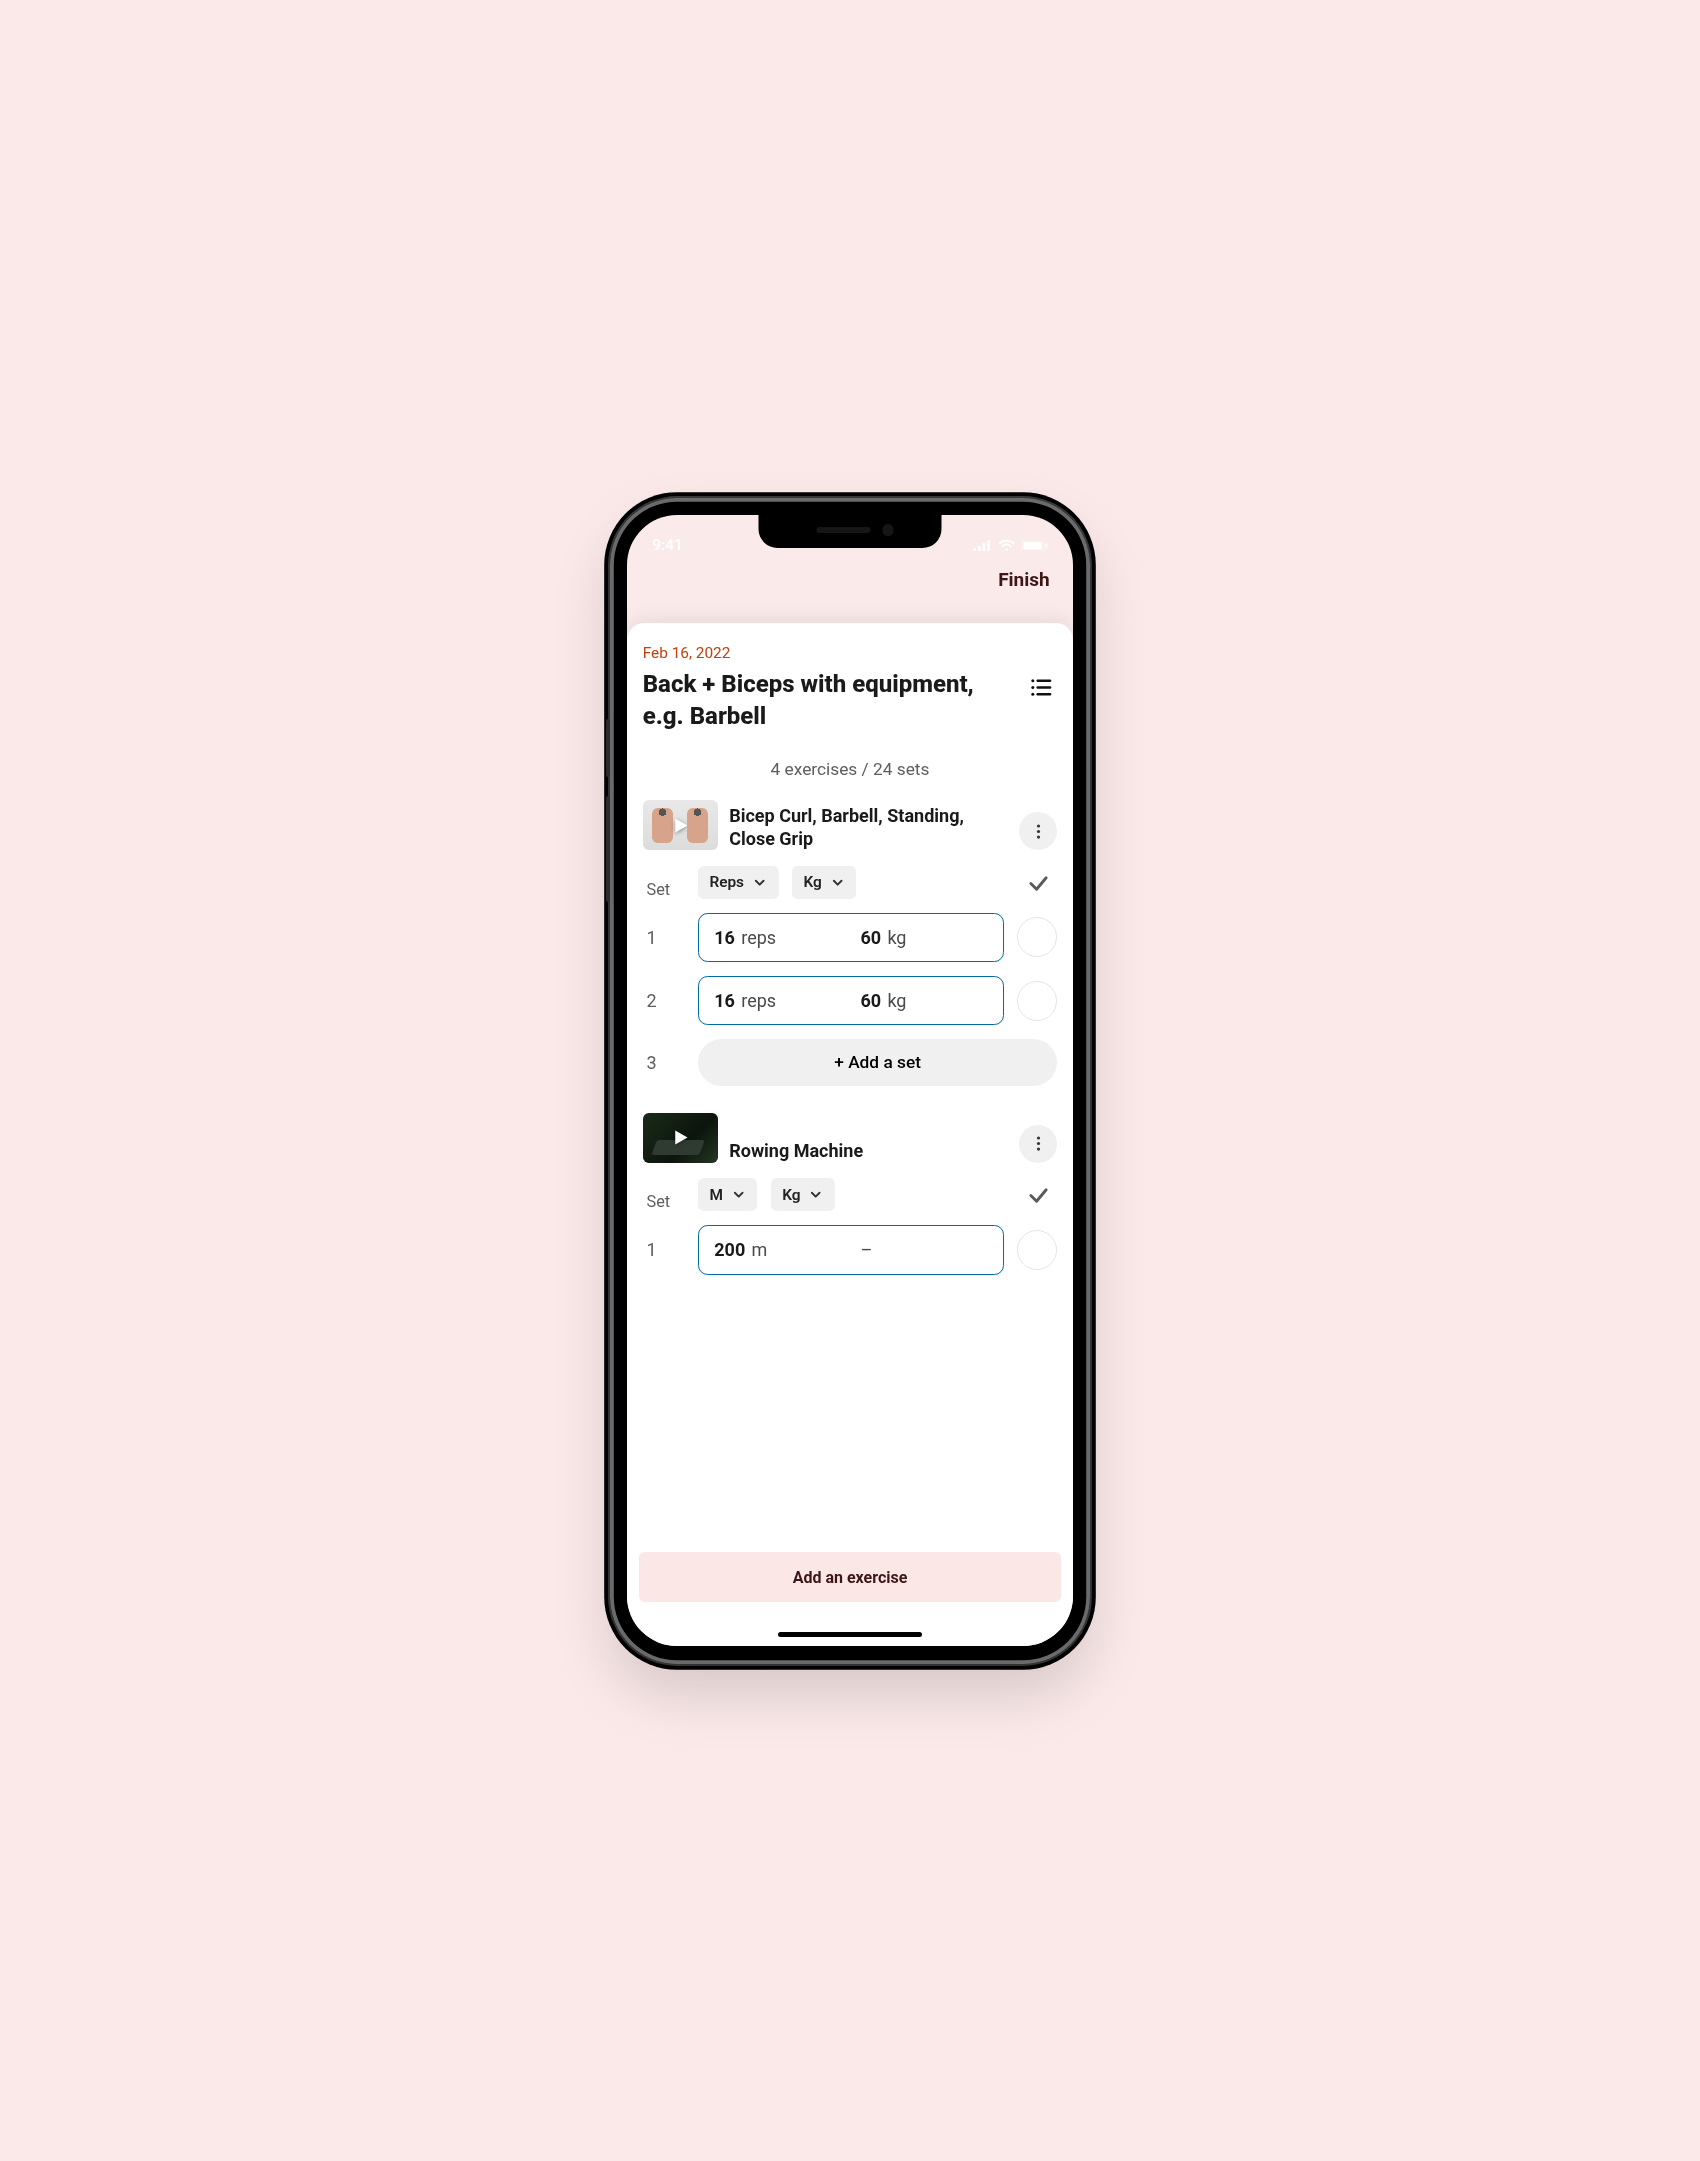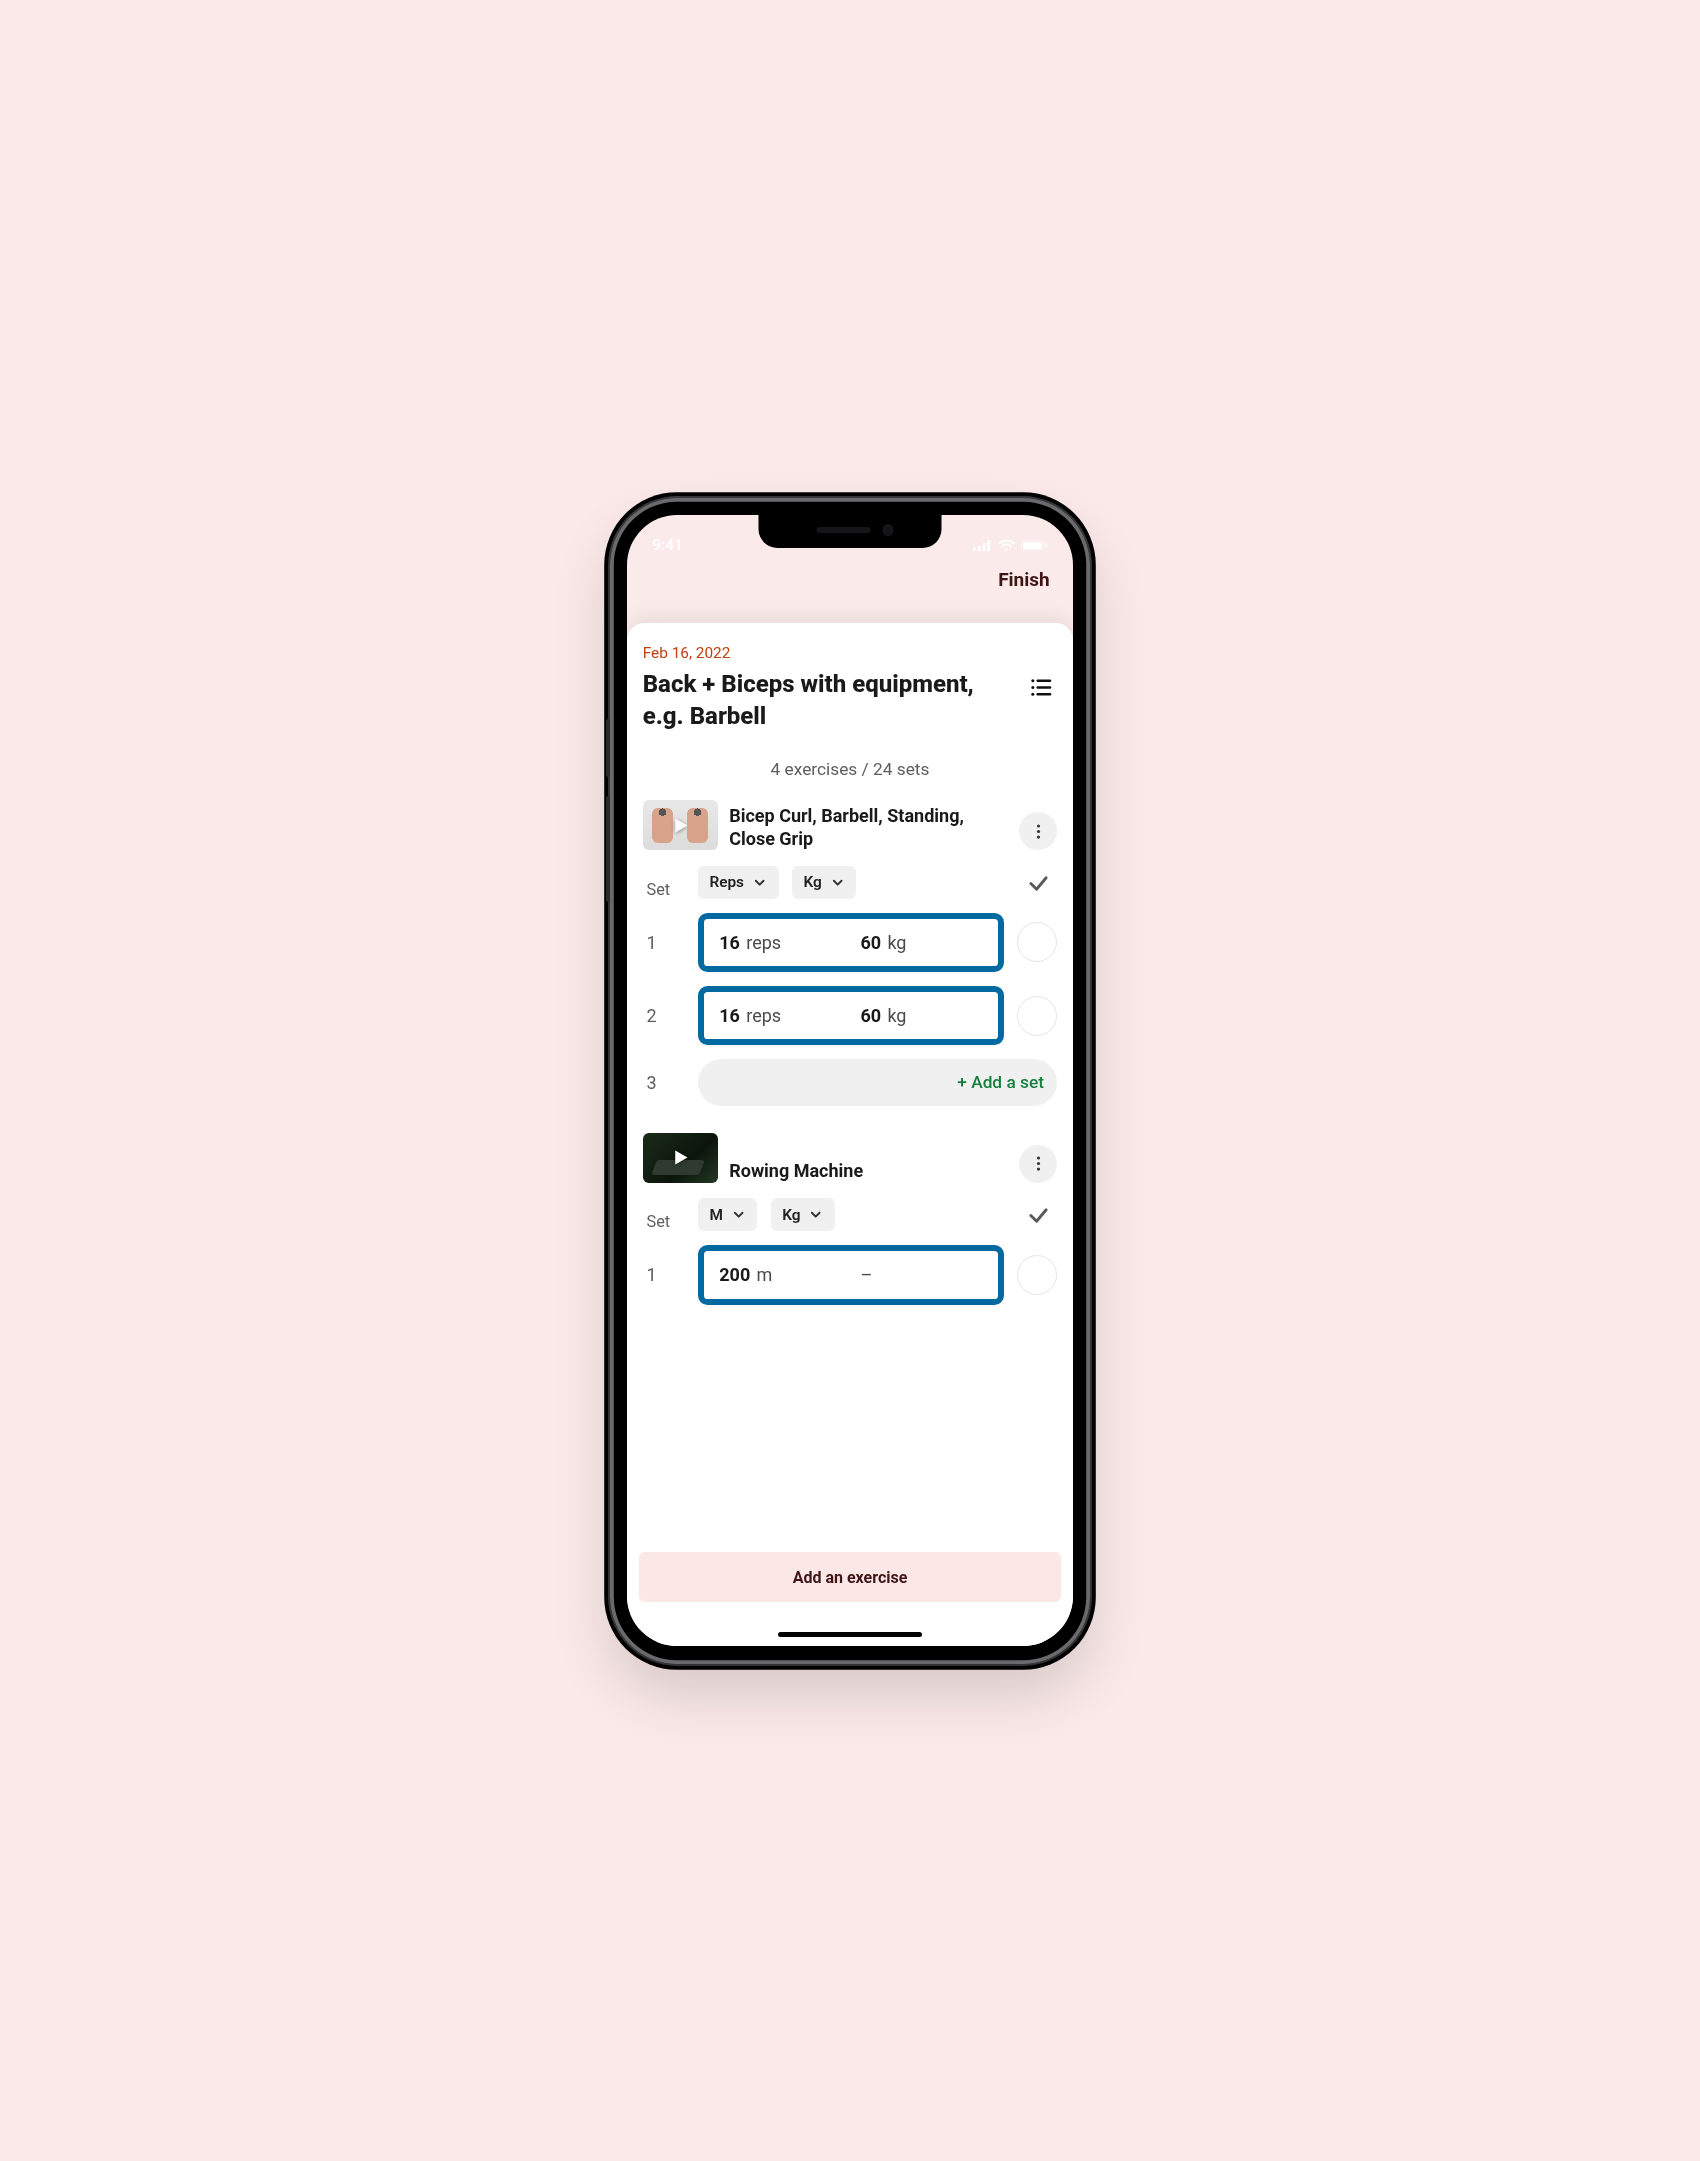--- a/index.html
+++ b/index.html
@@ -250,21 +250,21 @@
     padding-left: 3.8px;
   }
   .set-num {
     width:38px;
     color:#5e5e5e;
     font-size:18px;
   }
   .set-box {
     flex:1;
     background:#fff;
-    border:6px solid #0369a1;
+    border:1px solid #0369a1;
     border-radius:9.6px;
     box-shadow: 0 1px 2.9px rgba(0,0,0,0.04);
     display:flex;
     padding: 13.4px 15.4px;
     font-size:18px;
     color:#1a1a1a;
     gap: 19px;
   }
   .set-box .cell { flex:1; }
   .set-box .cell strong { font-weight:700; }
@@ -281,24 +281,24 @@
     display:flex;
     align-items:center;
     gap:13.4px;
     padding-left:3.8px;
   }
   .add-set .set-num { width:38px; color:#5e5e5e; font-size:18px; }
   .add-set-pill {
     flex:1;
     background:#f0f0f0;
     border-radius:27px;
-    text-align:right;
+    text-align:center;
     padding:13.4px;
     font-size:17.3px;
-    color:#15803d;
+    color:#000000;
     font-weight:500;
   }
 
   
   .add-ex-bar {
     position:absolute;
     left:11.5px; right:11.5px; bottom:44px;
     background:#fce7e7;
     border-radius:5.8px;
     text-align:center;

